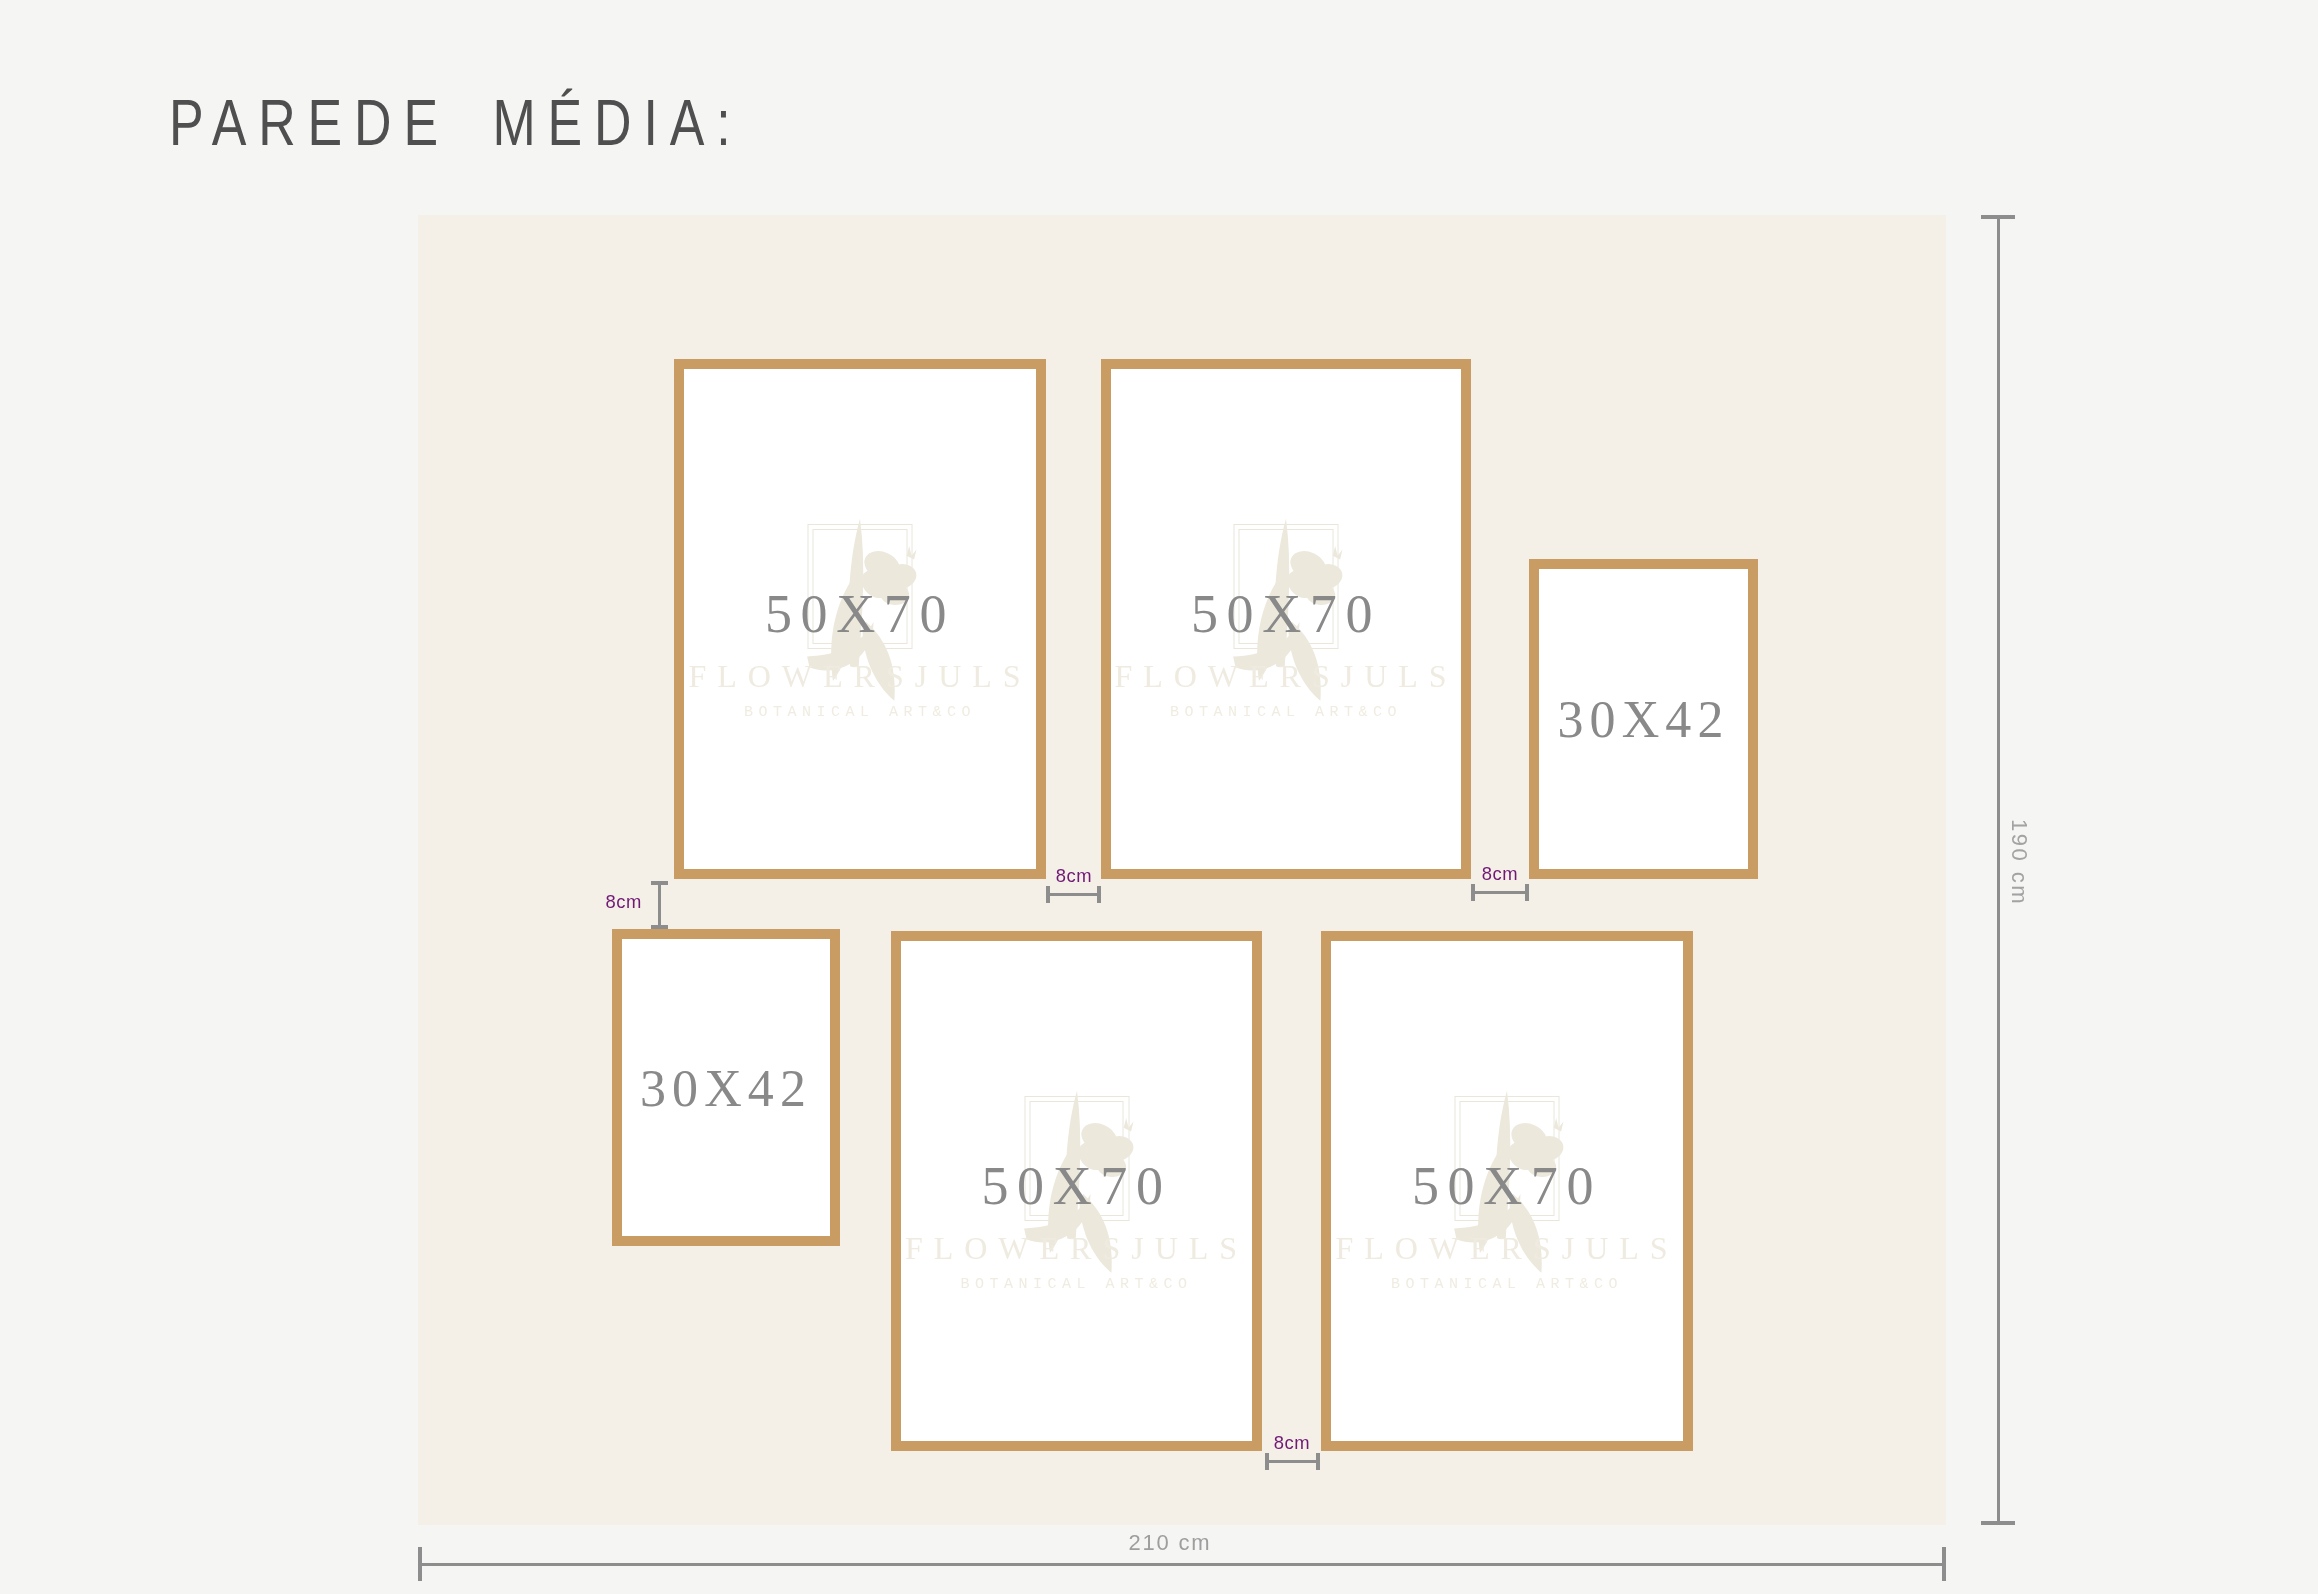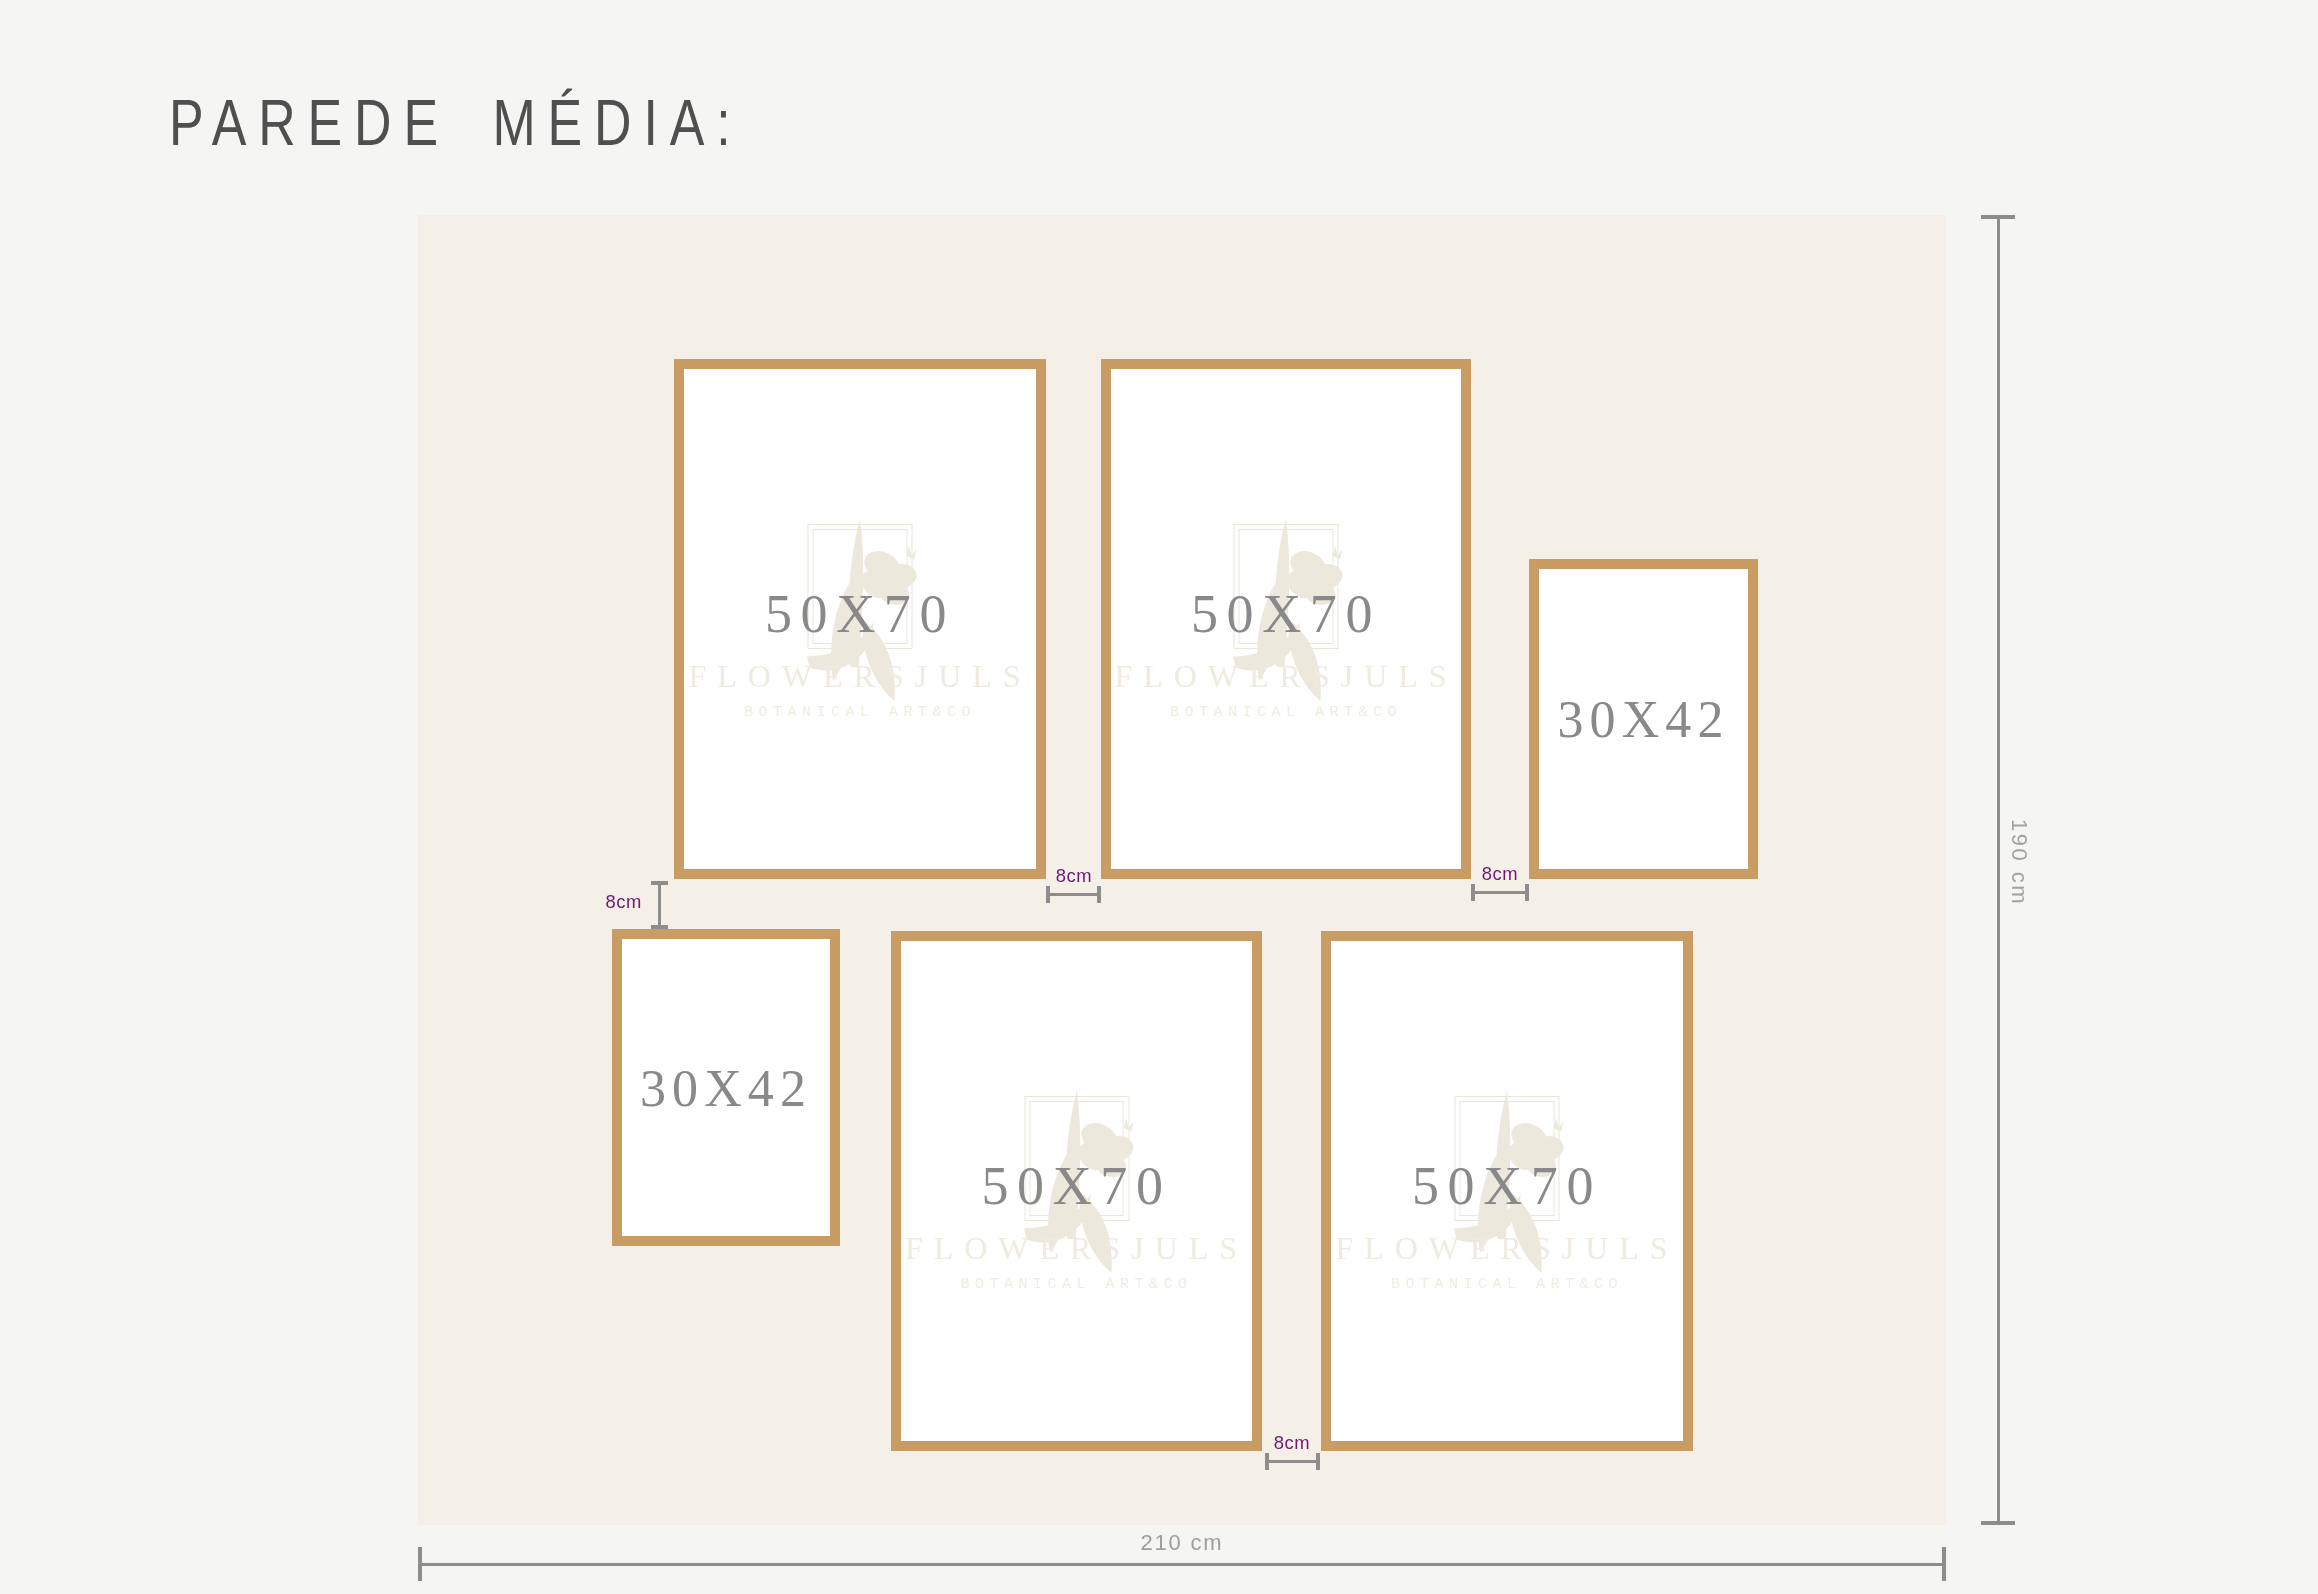--- a/index.html
+++ b/index.html
@@ -127,21 +127,21 @@
   .lab-ab{left:1037px;top:865px;width:74px;text-align:center;}
   .lab-bc{left:1464px;top:863px;width:72px;text-align:center;}
   .lab-ef{left:1257px;top:1432px;width:70px;text-align:center;}
   .lab-ad{left:563px;top:891px;width:79px;text-align:right;}
   .lab-height{
     left:2006px;top:819px;
     writing-mode:vertical-rl;
     font-size:22px;color:#a3a3a3;letter-spacing:2.5px;
   }
   .lab-width{
-    left:418px;top:1530px;width:1528px;text-align:center;
+    left:406px;top:1530px;width:1528px;text-align:center;
     font-size:22px;color:#9e9e9e;letter-spacing:1.8px;
   }
 </style>
 </head>
 <body>
 
 <div class="page">
 
   <div class="title">PAREDE MÉDIA:</div>
 

